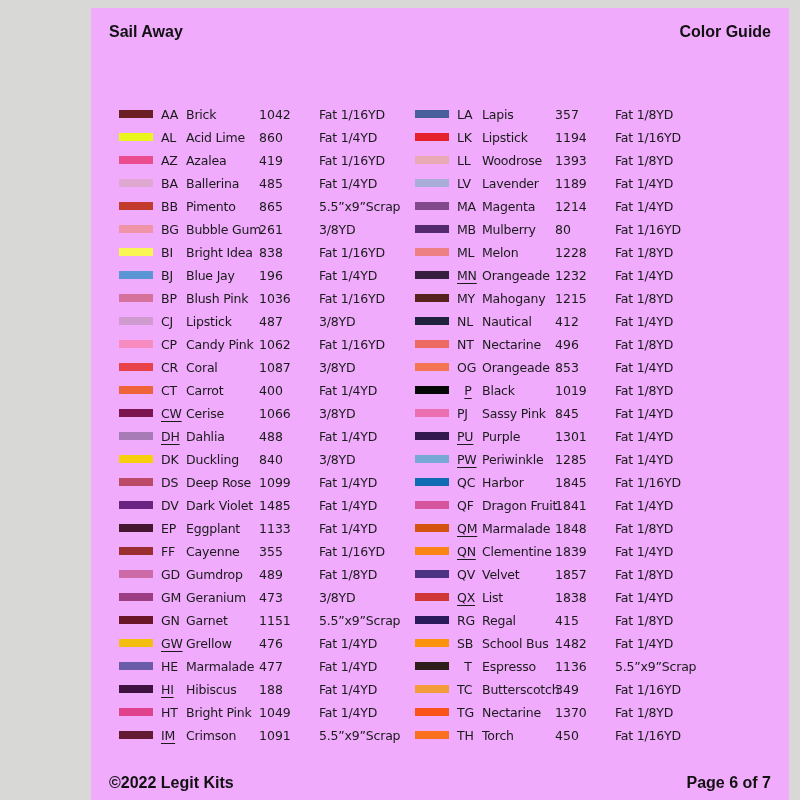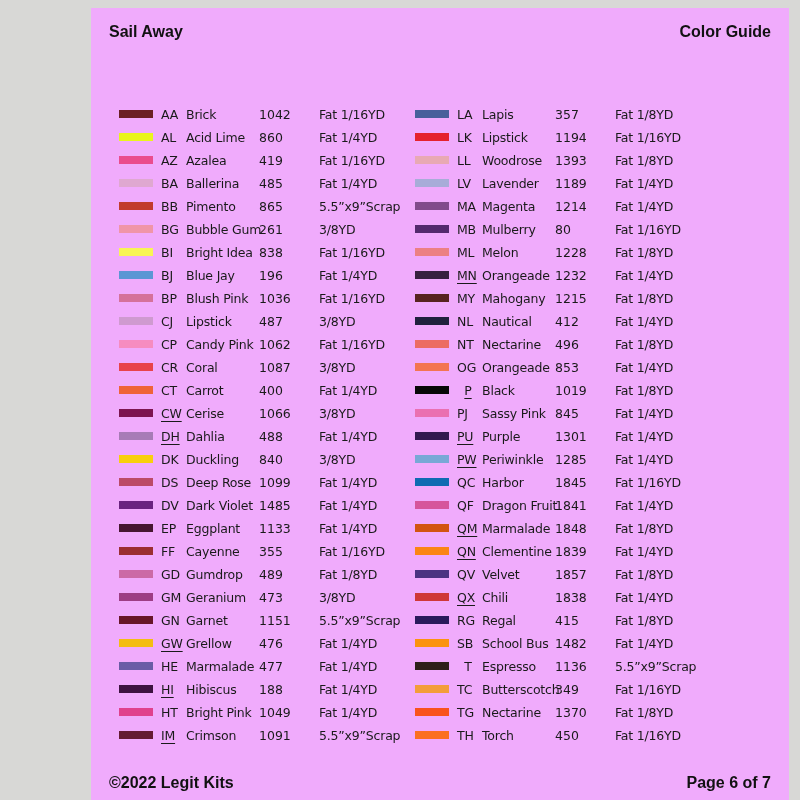--- a/index.html
+++ b/index.html
@@ -436,21 +436,21 @@
       <div class="row">
         <span class="swatch" style="background: rgb(76, 51, 130);"></span>
         <span class="code">QV</span>
         <span class="name">Velvet</span>
         <span class="amt">1857</span>
         <span class="size">Fat 1/8YD</span>
       </div>
       <div class="row">
         <span class="swatch" style="background: rgb(207, 56, 55);"></span>
         <span class="code u">QX</span>
-        <span class="name">Chili</span>
+        <span class="name">List</span>
         <span class="amt">1838</span>
         <span class="size">Fat 1/4YD</span>
       </div>
       <div class="row">
         <span class="swatch" style="background: rgb(42, 26, 92);"></span>
         <span class="code">RG</span>
         <span class="name">Regal</span>
         <span class="amt">415</span>
         <span class="size">Fat 1/8YD</span>
       </div>

